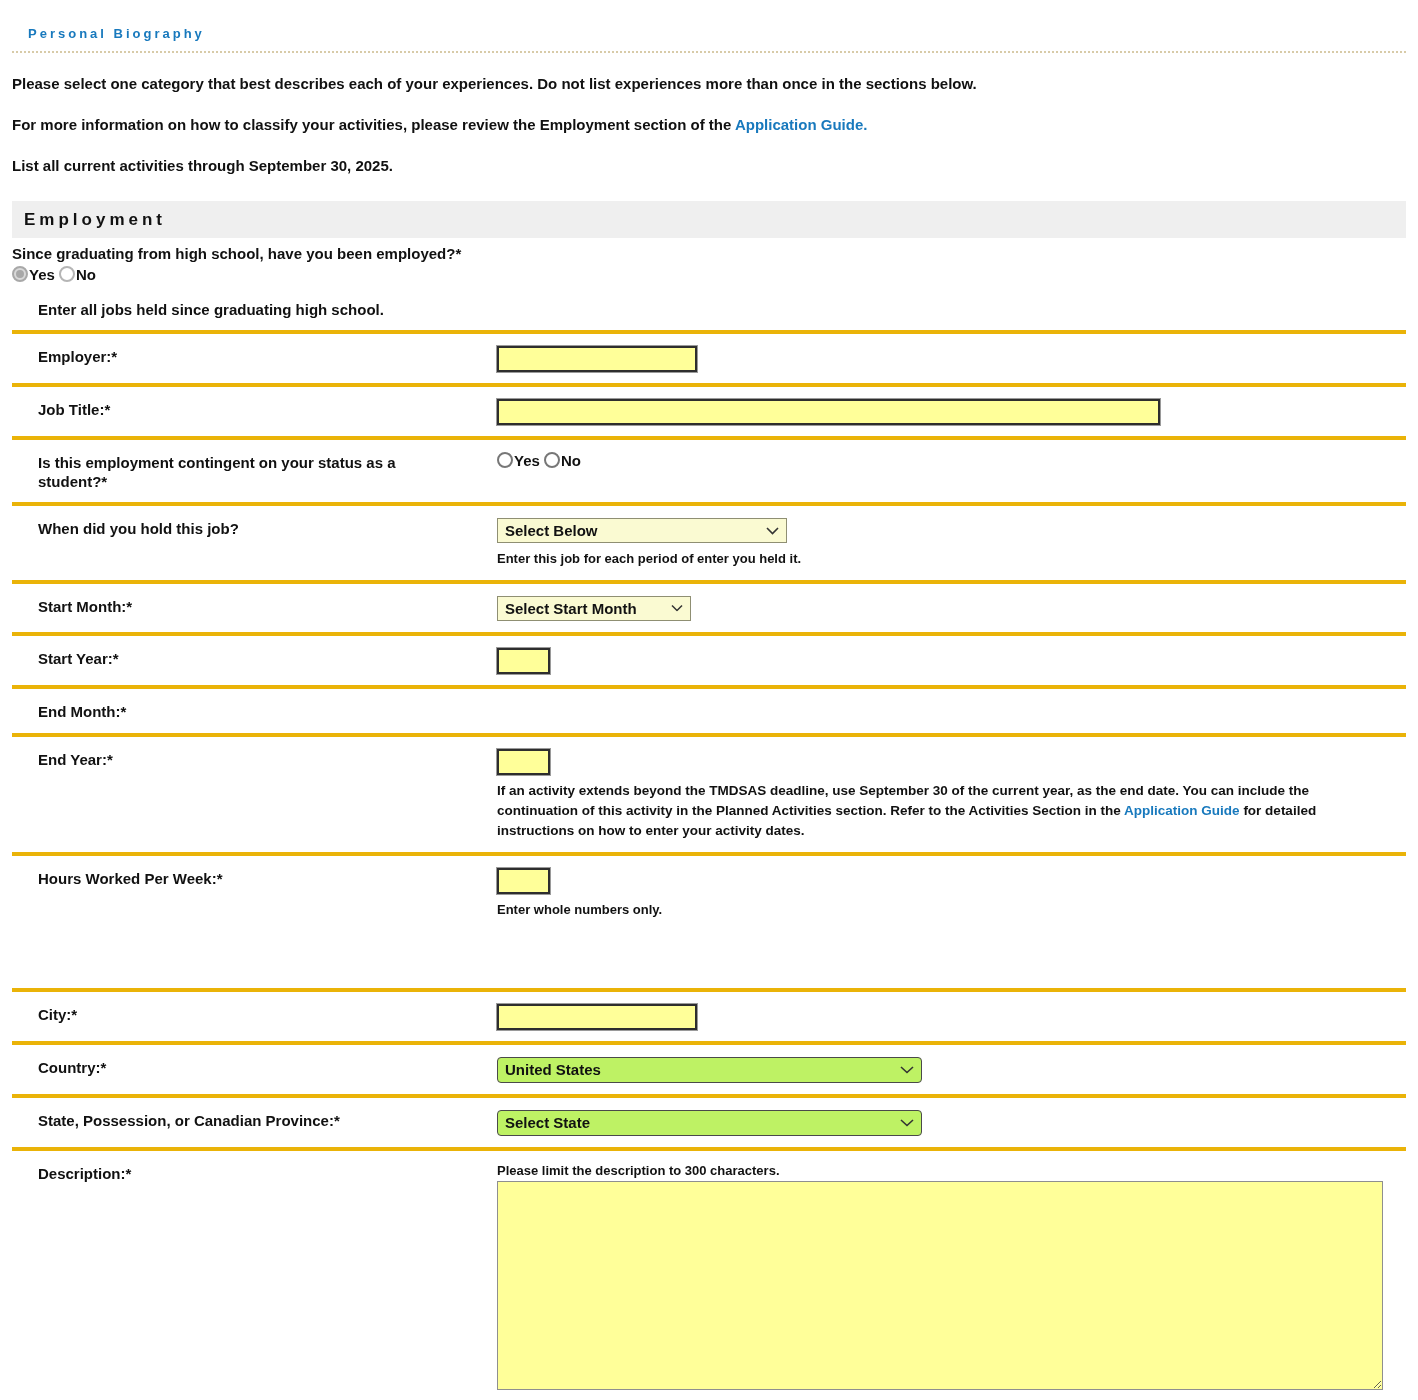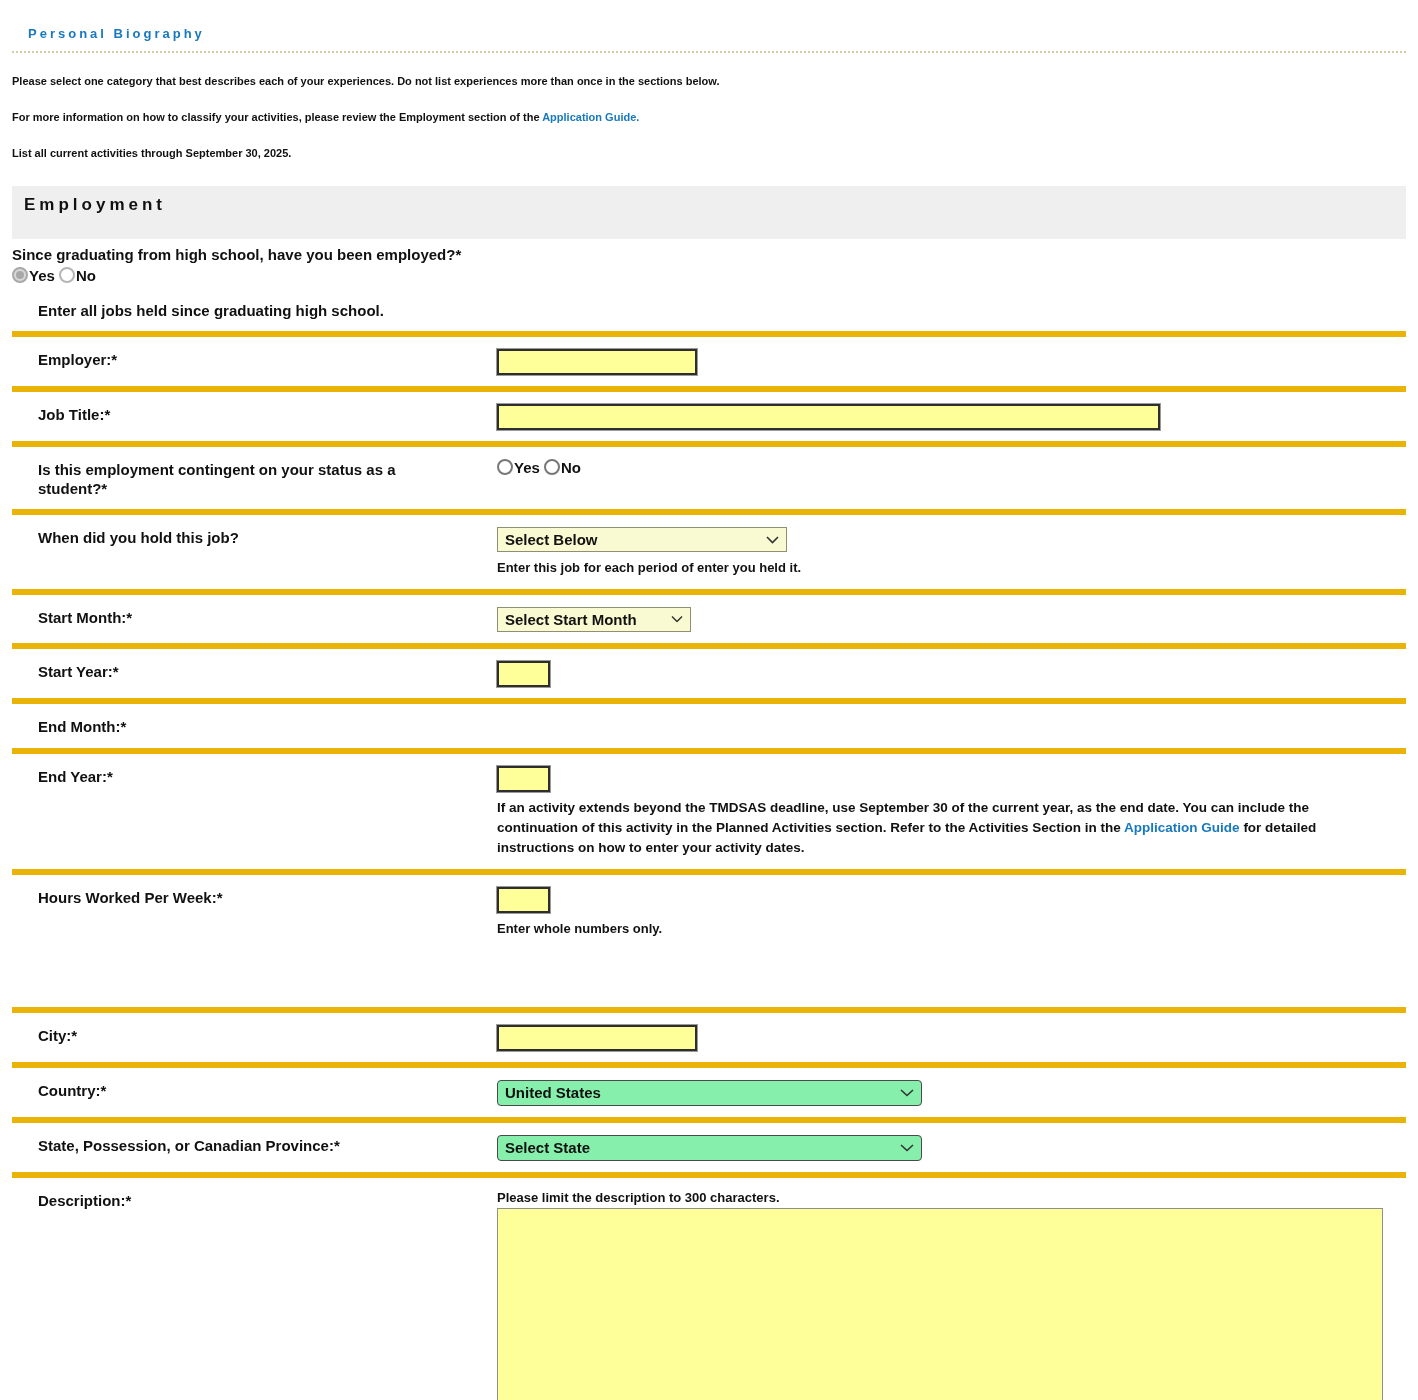--- a/index.html
+++ b/index.html
@@ -20,31 +20,31 @@
     margin:26px 0 10px 16px;
   }
   .dotted-sep {
     border-bottom:2px dotted #d8cba8;
     height:1px;
     margin-bottom:14px;
   }
 
   
   .intro p {
-    font-size:11px;
+    font-size:15px;
     font-weight:700;
     margin:22px 0;
     line-height:1.25;
   }
   a.link { color:#1879BD; text-decoration:none; cursor:pointer; }
 
   
   .section-bar {
     background:#efefef;
-    padding:9px 12px 24px 12px;
+    padding:9px 12px 8px 12px;
     font-size:17px;
     font-weight:700;
     letter-spacing:4px;
     margin-top:26px;
   }
 
   
   .question-block { margin-top:6px; }
   .question-text { font-size:15px; font-weight:700; line-height:1.3; }
   .radio-group { display:flex; align-items:flex-end; margin-top:2px; }
@@ -61,21 +61,21 @@
   }
   .radio-label { font-size:15px; font-weight:700; margin-left:1px; }
 
   .sub-instruction {
     font-size:15px; font-weight:700; margin:18px 0 12px 26px;
   }
 
   
   .form-row {
     display:flex;
-    border-top:6px solid #eab308;
+    border-top:4px solid #eab308;
     padding:12px 0 11px 0;
   }
   .col-label {
     flex:0 0 485px;
     padding:2px 42px 0 26px;
     font-size:15px; font-weight:700; line-height:1.25;
   }
   .col-field { flex:1; min-width:0; }
 
   
@@ -106,21 +106,21 @@
   .select-wrap .chev {
     position:absolute; right:7px; top:50%; transform:translateY(-50%);
     pointer-events:none; display:block;
   }
   .select-yellow {
     background:#fafad2;
     border:1px solid #8f8f73;
     height:25px;
   }
   .select-white {
-    background:#86efac;
+    background:#bef264;
     border:1px solid #4a4a4a;
     border-radius:4px;
     height:26px;
   }
   .w341 { width:290px; }
   .w177 { width:194px;text-decoration:underline; }
   .w165 { width:165px; }
   .w425 { width:425px; }
 
   .helper {

